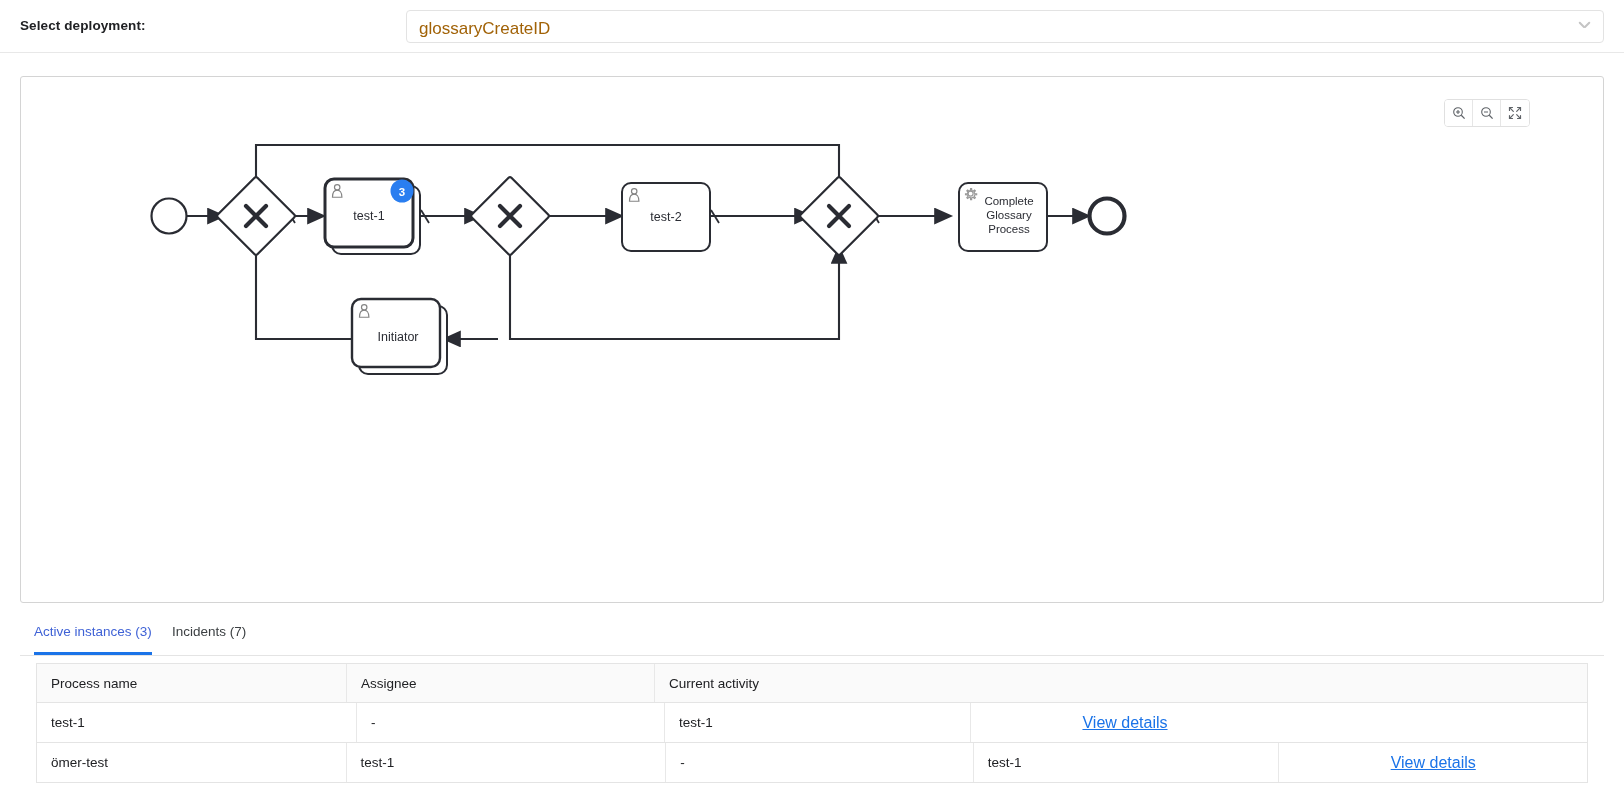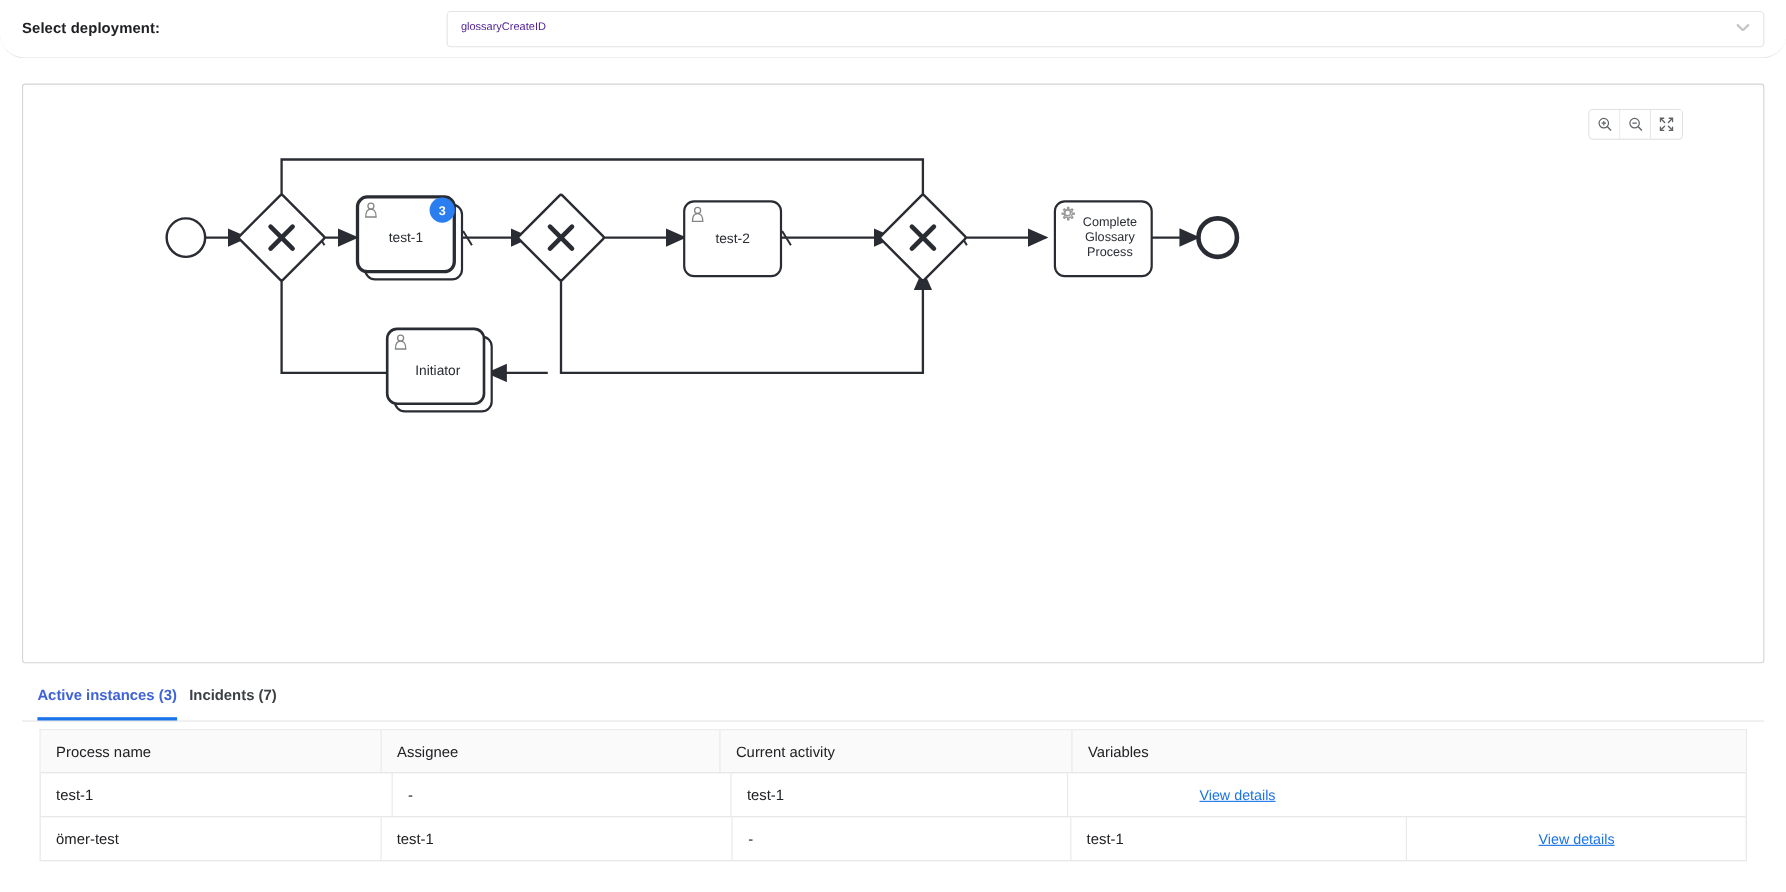--- a/index.html
+++ b/index.html
@@ -11,36 +11,35 @@
     color: #202124;
     overflow: hidden;
   }
 
   
   .header {
     position: absolute; left: 0; top: 0;
     width: 1624px; height: 53px;
     border-bottom: 1px solid #e8e8e8;
     background: #fff;
-    border-radius: 22px;
   }
   .header-label {
     position: absolute; left: 20px; top: 18px;
     font-size: 13.5px; font-weight: bold; color: #202124;
     letter-spacing: .1px;
   }
   .deployment-select {
     position: absolute; left: 406px; top: 10px;
     width: 1198px; height: 33px;
     border: 1px solid #e3e3e3; border-radius: 4px;
     background: #fff;
   }
   .deployment-select .value {
     position: absolute; left: 12px; top: 8px;
-    font-size: 10px; color: #4c1d95;
+    font-size: 17px; color: #a16207;
   }
   .chev {
     position: absolute; right: 13px; top: 12px;
     width: 11px; height: 11px;
   }
   .chev:before, .chev:after {
     content: ""; position: absolute; top: 1px;
     width: 8px; height: 1.6px; background: #c4c4c4; border-radius: 1px;
   }
   .chev:before { left: -1px; transform: rotate(45deg); }
@@ -70,21 +69,21 @@
   .bpmn { position: absolute; left: 0; top: 0; width: 1584px; height: 527px; }
 
   
   .tabs {
     position: absolute; left: 20px; top: 612px;
     width: 1584px; height: 44px;
     border-bottom: 1px solid #e4e4e4;
   }
   .tab {
     position: absolute; top: 12px;
-    font-size: 13.5px; color: #3c4043; padding-bottom: 13px; font-weight: bold;
+    font-size: 13.5px; color: #3c4043; padding-bottom: 13px;
   }
   .tab.active { color: #3f62d6; border-bottom: 3px solid #1a73e8; }
   #tab0 { left: 14px; }
   #tab1 { left: 152px; }
 
   
   .table {
     position: absolute; left: 36px; top: 663px;
     width: 1552px;
     border: 1px solid #e4e4e4; border-bottom: none;
@@ -98,21 +97,21 @@
     border-right: 1px solid #e8e8e8; height: 100%;
   }
   .cell:last-child { border-right: none; }
   .trow.head .cell { color: #202124; }
   .c0 { width: 310px; }
   .c1 { width: 320px; }
   .c2 { width: 308px; }
   .c3 { width: 306px; }
   .c4 { width: 308px; justify-content: center; }
   .link {
-    color: #1a73e8; text-decoration: underline; font-size: 13px;
+    color: #1a73e8; text-decoration: underline; font-size: 16px;
   }
 </style>
 </head>
 <body>
 
 <div class="header">
   <div class="header-label">Select deployment:</div>
   <div class="deployment-select">
     <div class="value">glossaryCreateID</div>
     <span class="chev"></span>
@@ -258,21 +257,20 @@
 <div class="tabs">
   <div class="tab active" id="tab0">Active instances (3)</div>
   <div class="tab" id="tab1">Incidents (7)</div>
 </div>
 
 <div class="table">
   <div class="trow head">
     <div class="cell c0">Process name</div>
     <div class="cell c2">Assignee</div>
     <div class="cell c1">Current activity</div>
-    <div class="cell c4" style="justify-content:flex-start">Variables</div>
   </div>
 
   <div class="trow">
     <div class="cell c1">test-1</div>
     <div class="cell c2">-</div>
     <div class="cell c3">test-1</div>
     <div class="cell c4">
       <span class="link">View details</span>
     </div>
   </div>

